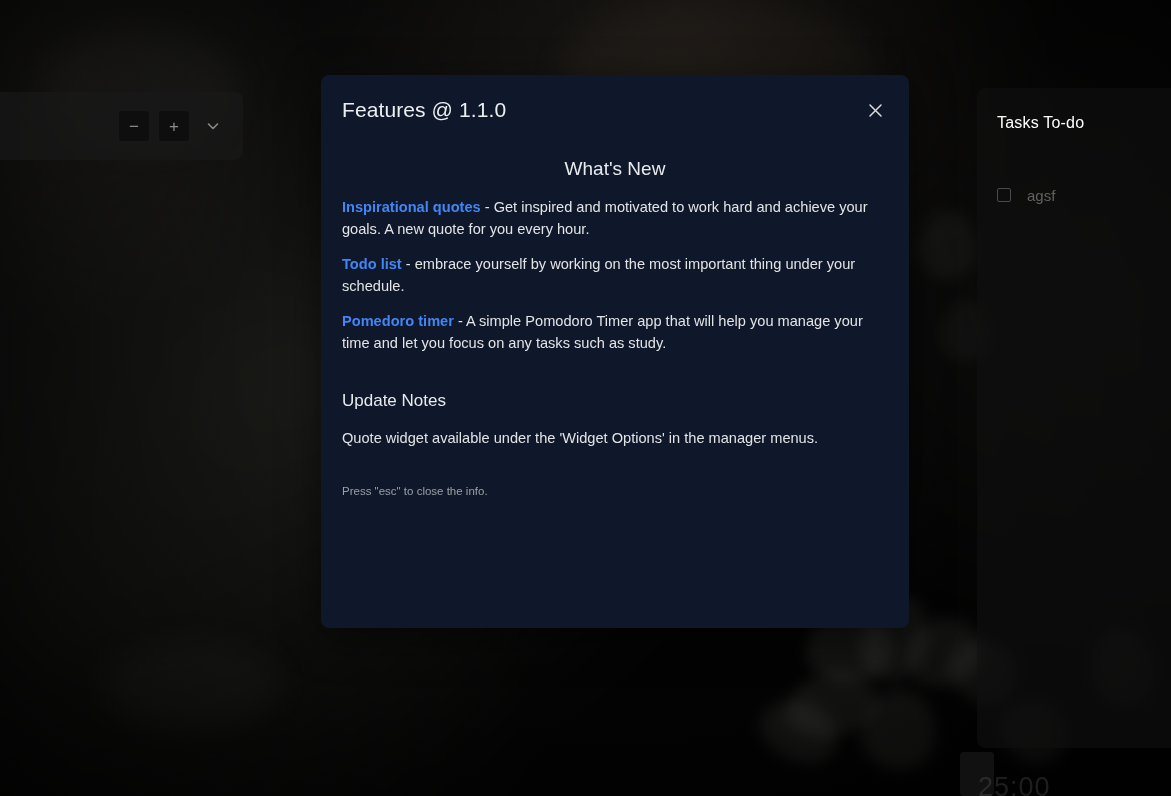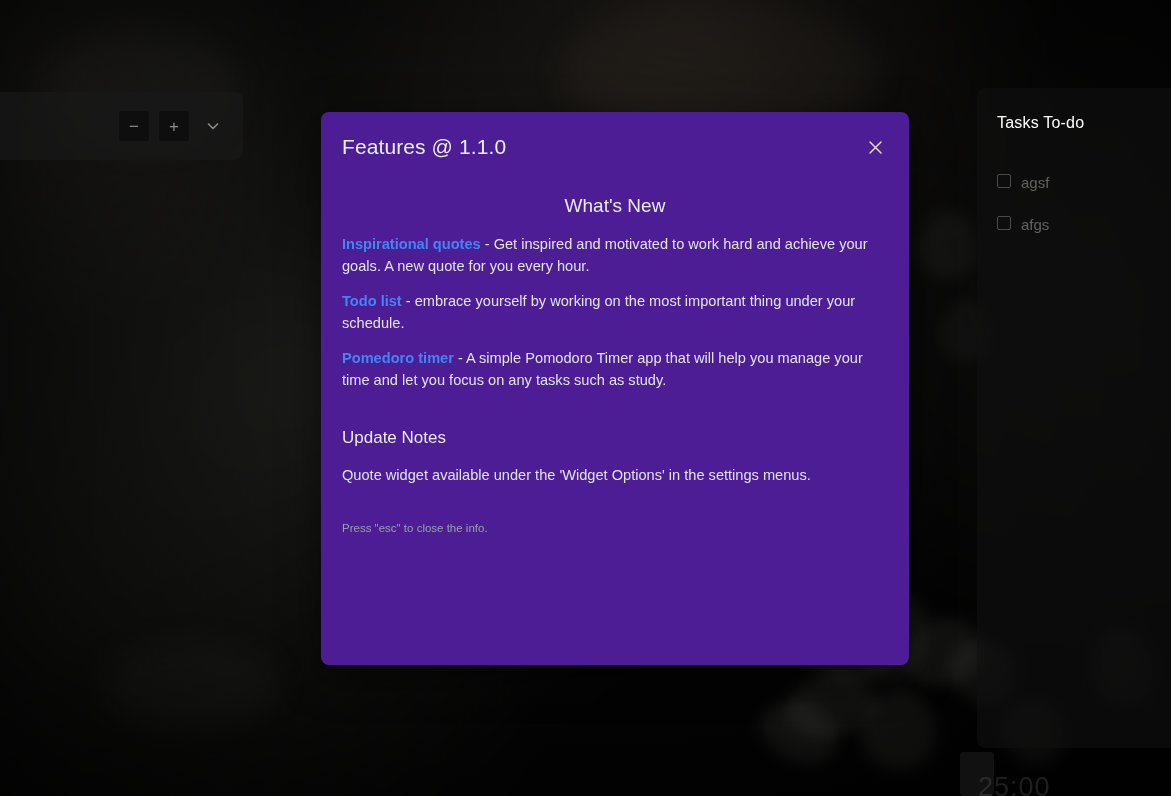--- a/index.html
+++ b/index.html
@@ -99,21 +99,22 @@
     overflow: hidden;
   }
   .rp-title {
     color: #ffffff;
     font-size: 16px;
     letter-spacing: 0.2px;
     margin-bottom: 42px;
   }
   .todo-item {
     display: flex;
-    gap: 10px;
+    align-items: center;
+    gap: 16px;
     height: 42px;
     cursor: pointer;
   }
   .todo-box {
     width: 14px; height: 14px;
     border: 1px solid #4a4a4a;
     border-radius: 2px;
     flex: none;
   }
   .todo-label {
@@ -135,26 +136,25 @@
     width: 34px; height: 44px;
     background: rgba(20,20,20,0.85);
     border-radius: 4px;
   }
 
   
   .modal {
     position: absolute;
     left: 321px; top: 75px;
     width: 588px; height: 553px;
-    background: #4c1d95;
+    background: #0f172a;
     border-radius: 8px;
     box-shadow: 0 10px 40px rgba(0,0,0,0.55);
     padding: 0 21px;
     overflow: hidden;
-    margin-top: 37px;
   }
   .modal-head {
     display: flex;
     align-items: center;
     justify-content: space-between;
     padding-top: 22px;
   }
   .modal-title {
     color: #eceff1;
     font-size: 21px;
@@ -240,24 +240,20 @@
     </div>
   </div>
 
   <div class="right-panel">
     <div class="rp-title">Tasks To-do</div>
 
     <div class="todo-item">
       <div class="todo-box"></div>
       <div class="todo-label">agsf</div>
     </div>
-    <div class="todo-item">
-      <div class="todo-box"></div>
-      <div class="todo-label">afgs</div>
-    </div>
   </div>
 
   <div class="timer-card"></div>
   <div class="bottom-timer">25:00</div>
 
   <div class="modal">
 
     <div class="modal-head">
       <div class="modal-title">Features @ 1.1.0</div>
       <div class="close-btn">
@@ -275,18 +271,18 @@
       </div>
       <div class="feature">
         <span class="feature-name">Todo list</span><span class="feature-desc"> - embrace yourself by working on the most important thing under your schedule.</span>
       </div>
       <div class="feature">
         <span class="feature-name">Pomedoro timer</span><span class="feature-desc"> - A simple Pomodoro Timer app that will help you manage your time and let you focus on any tasks such as study.</span>
       </div>
     </div>
 
     <div class="notes-head">Update Notes</div>
-    <div class="notes-body">Quote widget available under the 'Widget Options' in the settings menus.</div>
+    <div class="notes-body">Quote widget available under the 'Widget Options' in the manager menus.</div>
 
     <div class="esc-hint">Press "esc" to close the info.</div>
   </div>
 
 </div>
 
 </body></html>

